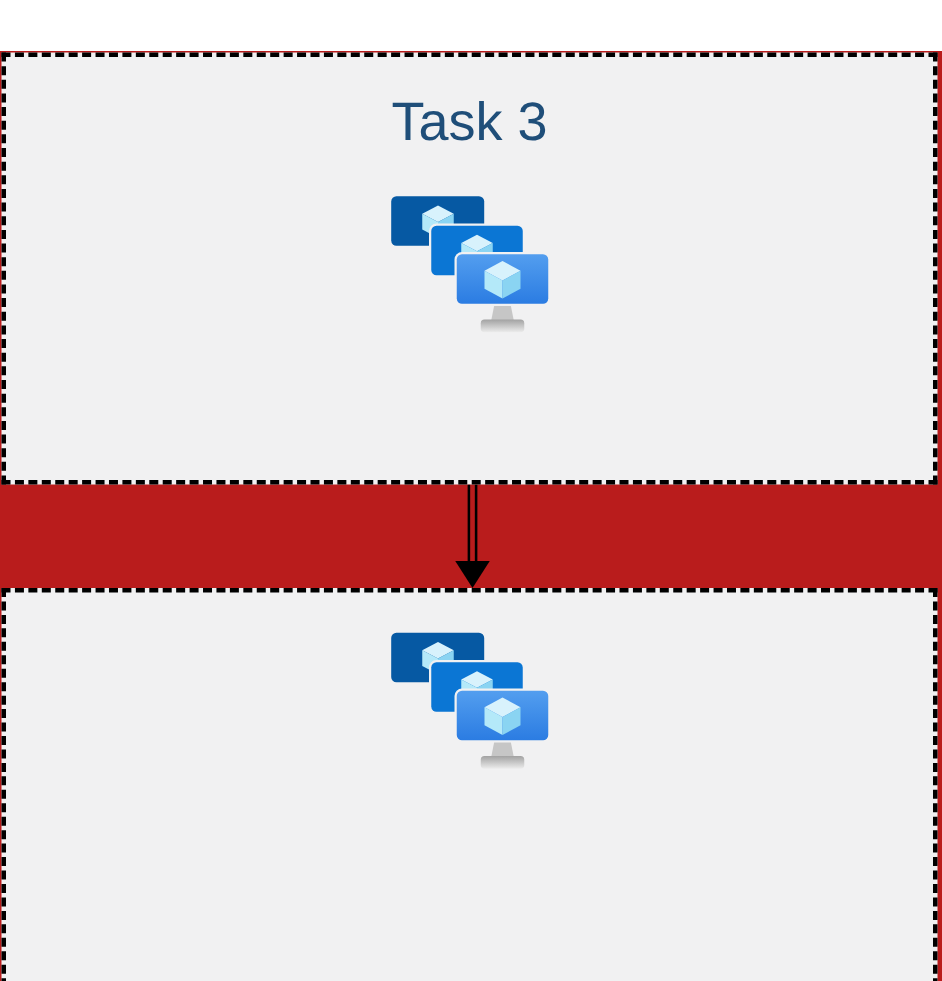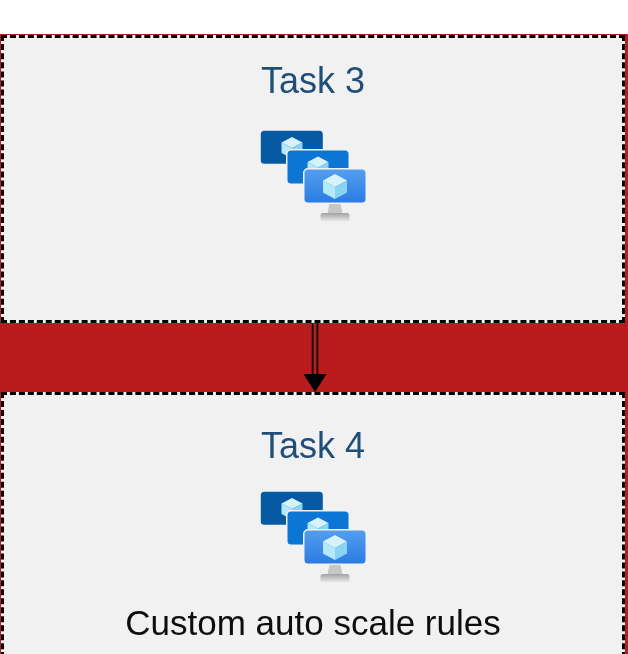--- a/index.html
+++ b/index.html
@@ -120,21 +120,20 @@
 
   </div>
 
   <svg class="connector" width="28" height="69" viewBox="0 0 28 69">
     <line x1="11.6" y1="0" x2="11.6" y2="54" stroke="#000000" stroke-width="1.7"></line>
     <line x1="16.4" y1="0" x2="16.4" y2="54" stroke="#000000" stroke-width="1.7"></line>
     <polygon points="2.5,51 25.5,51 14,69" fill="#000000"></polygon>
   </svg>
 
   <div class="task-box box-2">
-    <div class="task-title">Task 4</div>
 
     <svg class="vmss-icon" width="106" height="92" viewBox="0 0 106 92">
       <defs>
         <linearGradient id="frontGrad2" x1="0" y1="0" x2="0" y2="1">
           <stop offset="0" stop-color="#539eef"></stop>
           <stop offset="1" stop-color="#2b7ce2"></stop>
         </linearGradient>
         <linearGradient id="standGrad2" x1="0" y1="0" x2="0" y2="1">
           <stop offset="0" stop-color="#a2a2a2"></stop>
           <stop offset="1" stop-color="#ececec"></stop>
@@ -165,18 +164,15 @@
         <rect x="44.5" y="39.5" width="61" height="33" rx="3.5" fill="none" stroke="#f1f1f2" stroke-width="3"></rect>
         <rect x="44.5" y="39.5" width="61" height="33" rx="3.5" fill="url(#frontGrad2)"></rect>
         <g>
           <polygon points="75,44 87,50.5 75,57 63,50.5" fill="#d8f2fc"></polygon>
           <polygon points="63,50.5 75,57 75,69 63,62.5" fill="#b4e9f9"></polygon>
           <polygon points="87,50.5 75,57 75,69 87,62.5" fill="#8ad4f2"></polygon>
         </g>
       </g>
     </svg>
 
-    <div class="caption-block">
-      <div class="caption">Custom auto scale rules</div>
-    </div>
   </div>
 
 </div>
 
 </body></html>

